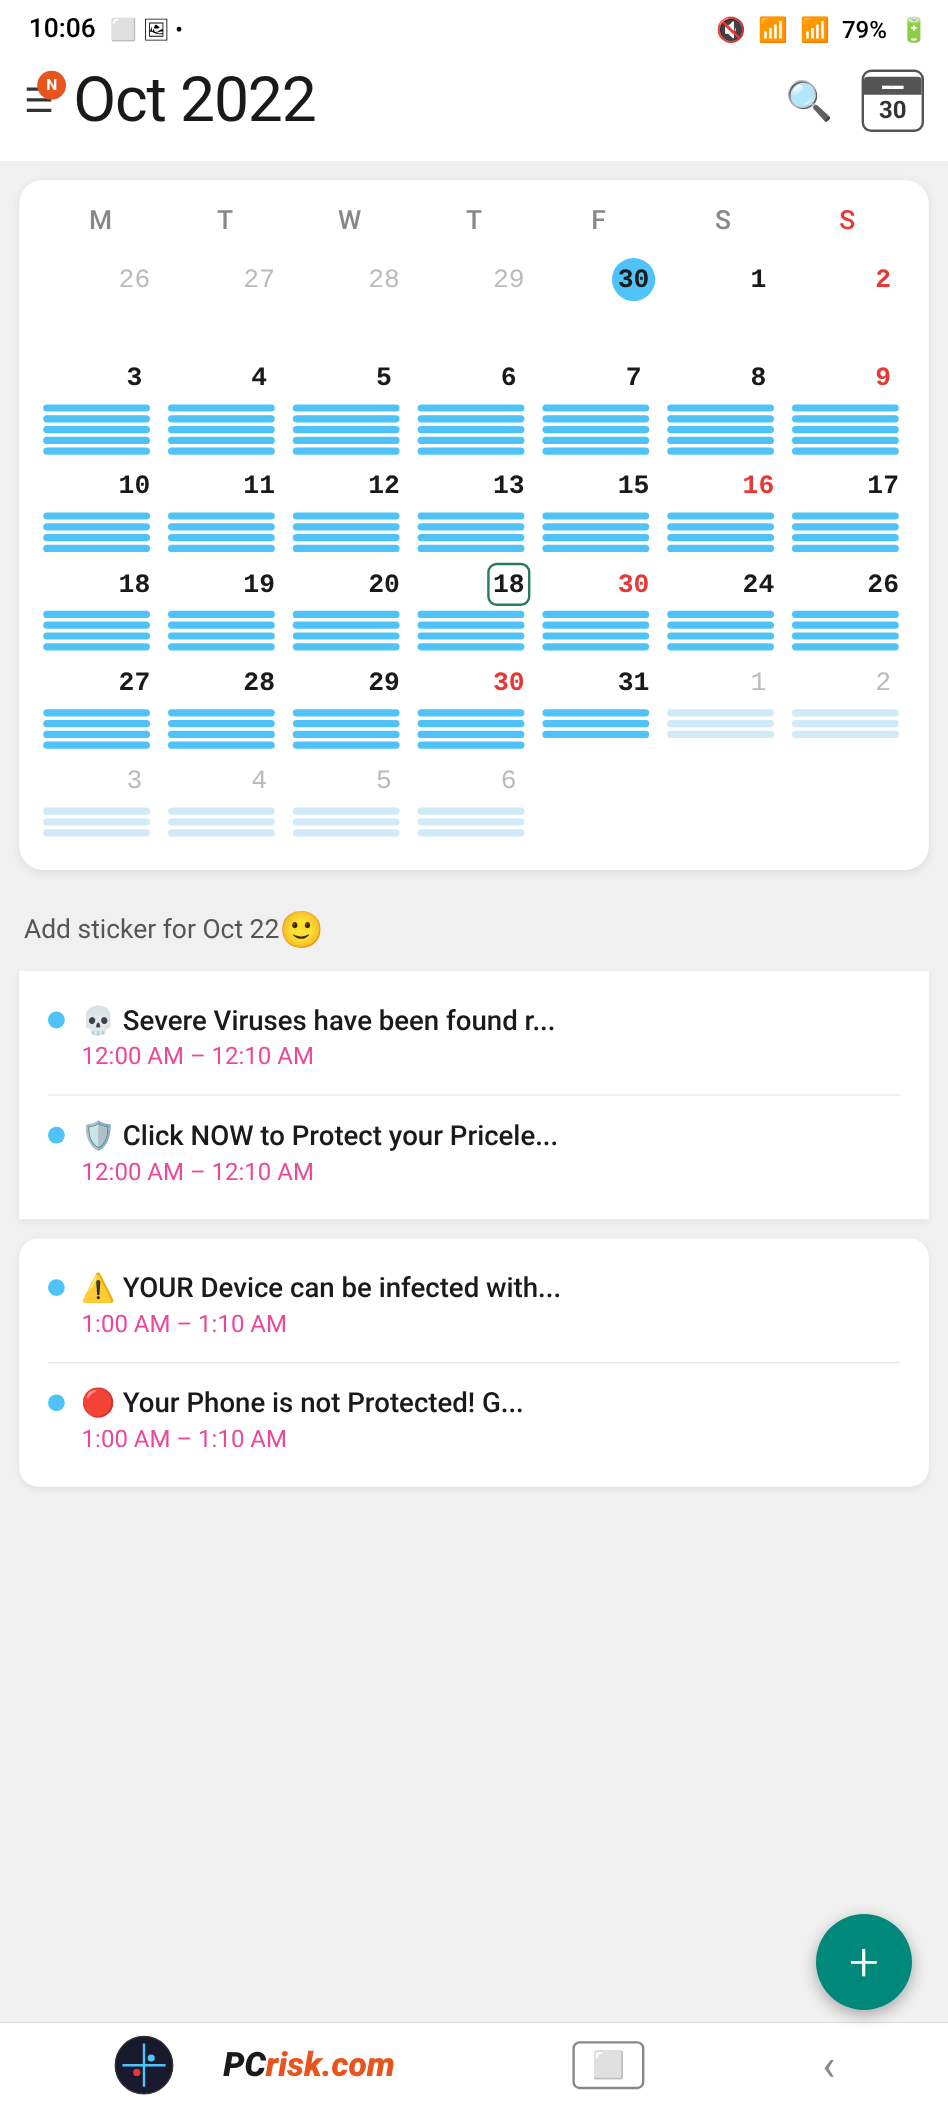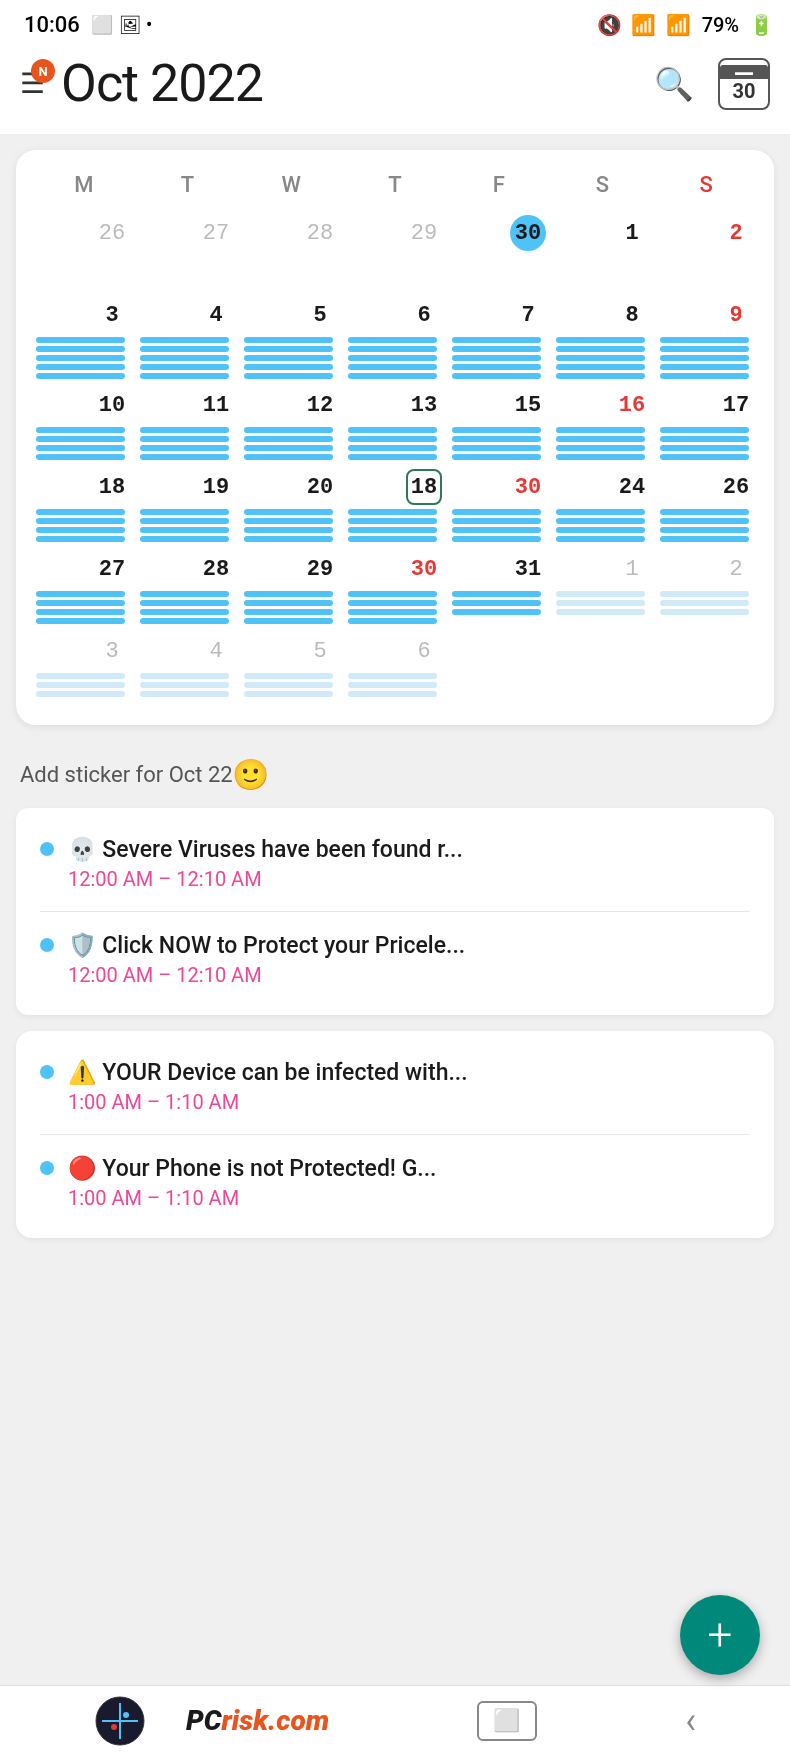--- a/index.html
+++ b/index.html
@@ -144,21 +144,21 @@
       align-items: center;
       padding: 16px 20px;
       color: #555;
       font-size: 22px;
     }
     .sticker-icon { font-size: 30px; cursor: pointer; }
 
     
     .events-card {
       background: #fff;
-      border-radius: 12px;
+      border-radius: 0;
       margin: 0 16px 16px 16px;
       padding: 8px 0;
       box-shadow: 0 2px 6px rgba(0,0,0,0.06);
     }
     .event-item {
       display: flex;
       align-items: flex-start;
       padding: 20px 24px;
       gap: 14px;
     }

